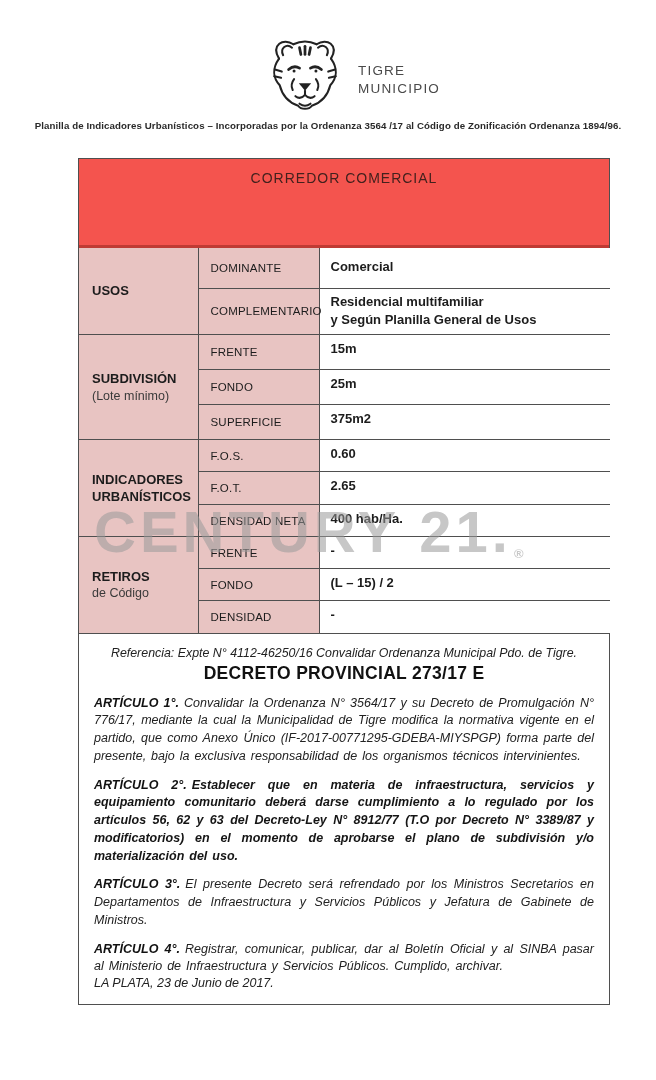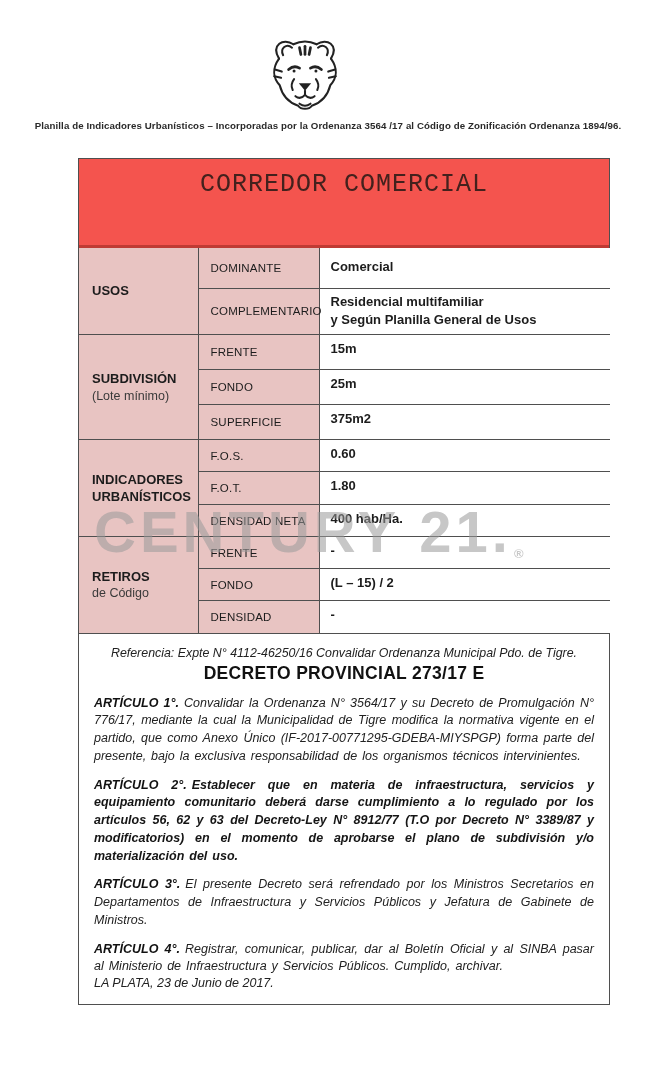--- a/index.html
+++ b/index.html
@@ -36,21 +36,21 @@
     background:#ffffff;
   }
   .zone-header{
     background:#f4544e;
     border-bottom:3px solid #bf3b34;
     height:76px;
     text-align:center;
     padding-top:10px;box-sizing:content-box;
   }
   .zone-title{font-size:28px;font-weight:bold;color:#2b1714;letter-spacing:1px;line-height:1.15;}
-  .zone-sub{font-size:25px;color:#43211d;letter-spacing:1px;line-height:1.3;font-family:Liberation Mono, monospace;}
+  .zone-sub{font-size:14px;color:#43211d;letter-spacing:1px;line-height:1.3;}
 
   
   table.ind{width:100%;border-collapse:collapse;border-style:hidden;table-layout:fixed;}
   table.ind td{border:1px solid #4f4f4f;box-sizing:border-box;}
   col.c1{width:119px;}col.c2{width:121px;}col.c3{width:291px;}
   td.group{
     background:#e8c4c2;vertical-align:middle;padding:4px 8px 4px 13px;
     font-weight:bold;font-size:13px;line-height:1.35;white-space:pre-line;
   }
   td.group .sub{display:block;font-weight:normal;font-size:12.5px;color:#3a3a3a;}
@@ -127,20 +127,22 @@
       <path d="M51,72 h18 l-9,11 z" fill="#222" stroke="none"></path>
 
       <path d="M60,83 v6"></path>
       <path d="M60,89 q-7,8 -14,2"></path>
       <path d="M60,89 q7,8 14,2"></path>
       <path d="M52,102 q8,6 16,0"></path>
 
       <path d="M44,66 q-6,8 -2,16"></path>
       <path d="M76,66 q6,8 2,16"></path>
     </svg>
+    <div class="org-name">TIGRE
+MUNICIPIO</div>
   </div>
 
   <div class="doc-subtitle">Planilla de Indicadores Urbanísticos – Incorporadas por la Ordenanza 3564 /17 al Código de Zonificación Ordenanza 1894/96.</div>
 
   <div class="main">
 
     <div class="zone-header">
       <div class="zone-sub">CORREDOR COMERCIAL</div>
     </div>
 
@@ -178,21 +180,21 @@
       </tr>
 
       <tr class="h32">
         <td class="group" rowspan="3"><span>INDICADORES
 URBANÍSTICOS</span></td>
         <td class="label">F.O.S.</td>
         <td class="value">0.60</td>
       </tr>
       <tr class="h33">
         <td class="label">F.O.T.</td>
-        <td class="value">1.80</td>
+        <td class="value">2.65</td>
       </tr>
       <tr class="h32">
         <td class="label">DENSIDAD NETA</td>
         <td class="value">400 hab/Ha.</td>
       </tr>
 
       <tr class="h32">
         <td class="group" rowspan="3"><span>RETIROS</span><span class="sub">de Código</span></td>
         <td class="label">FRENTE</td>
         <td class="value">-</td>

